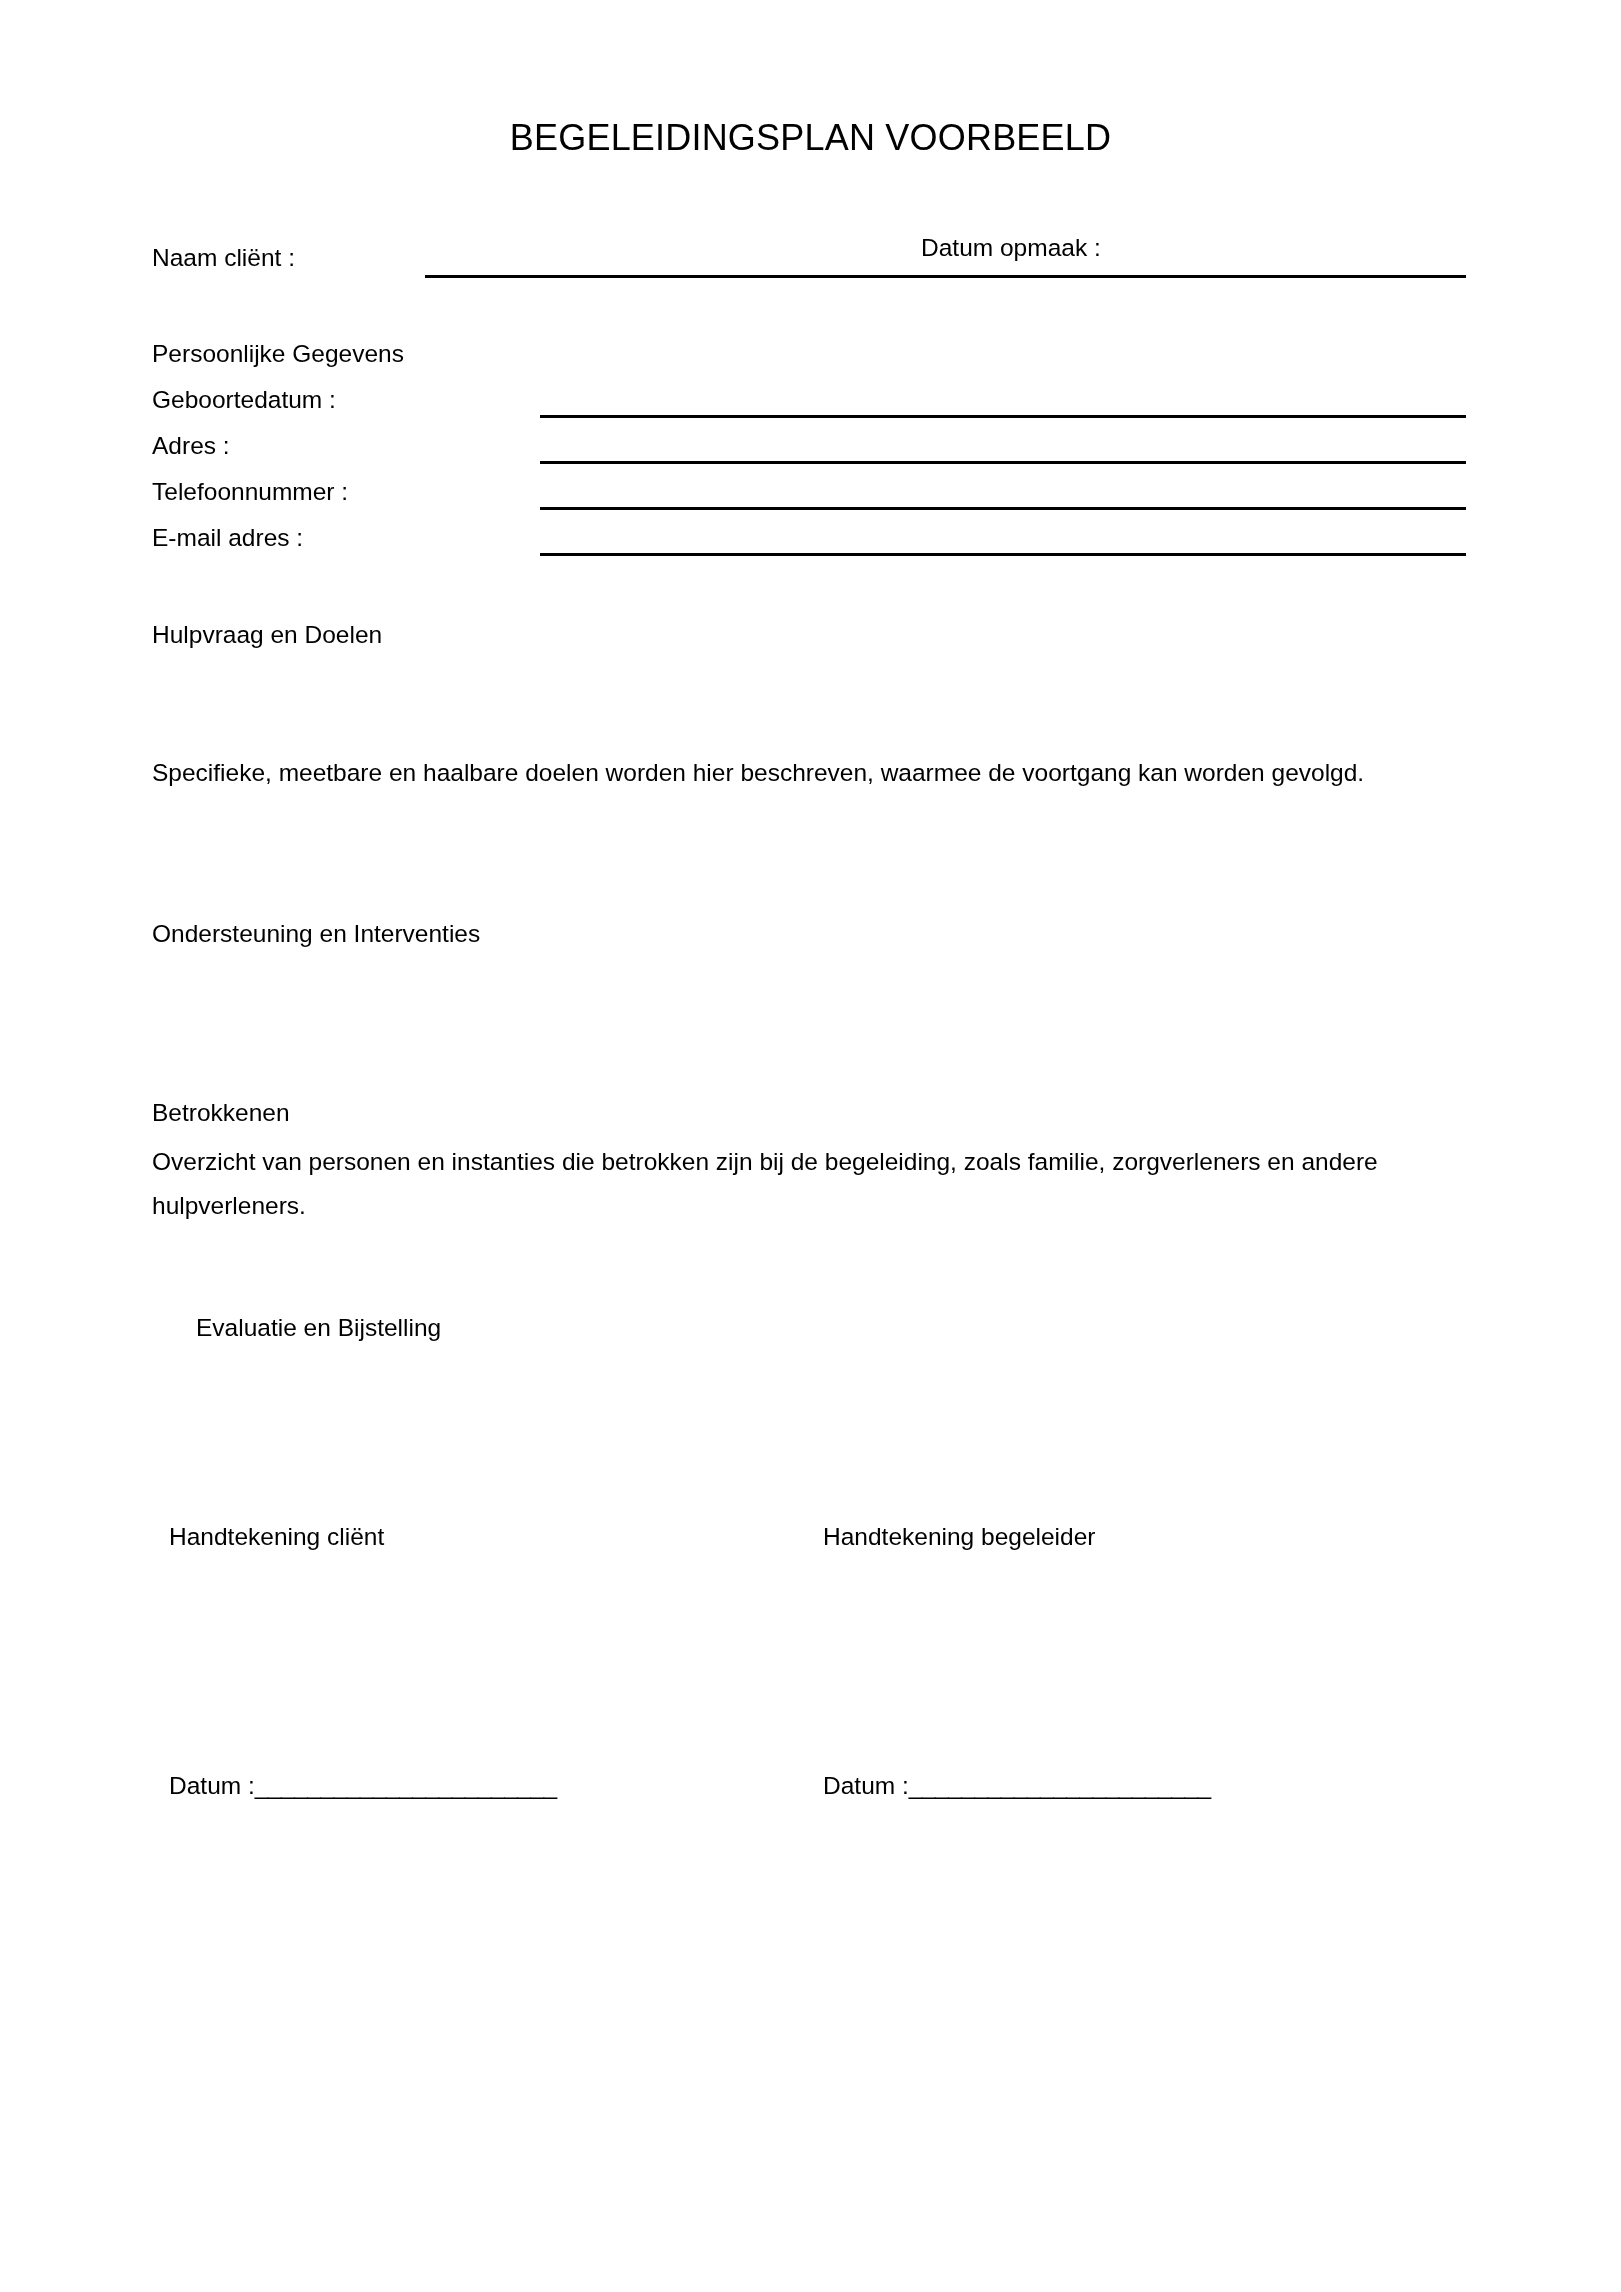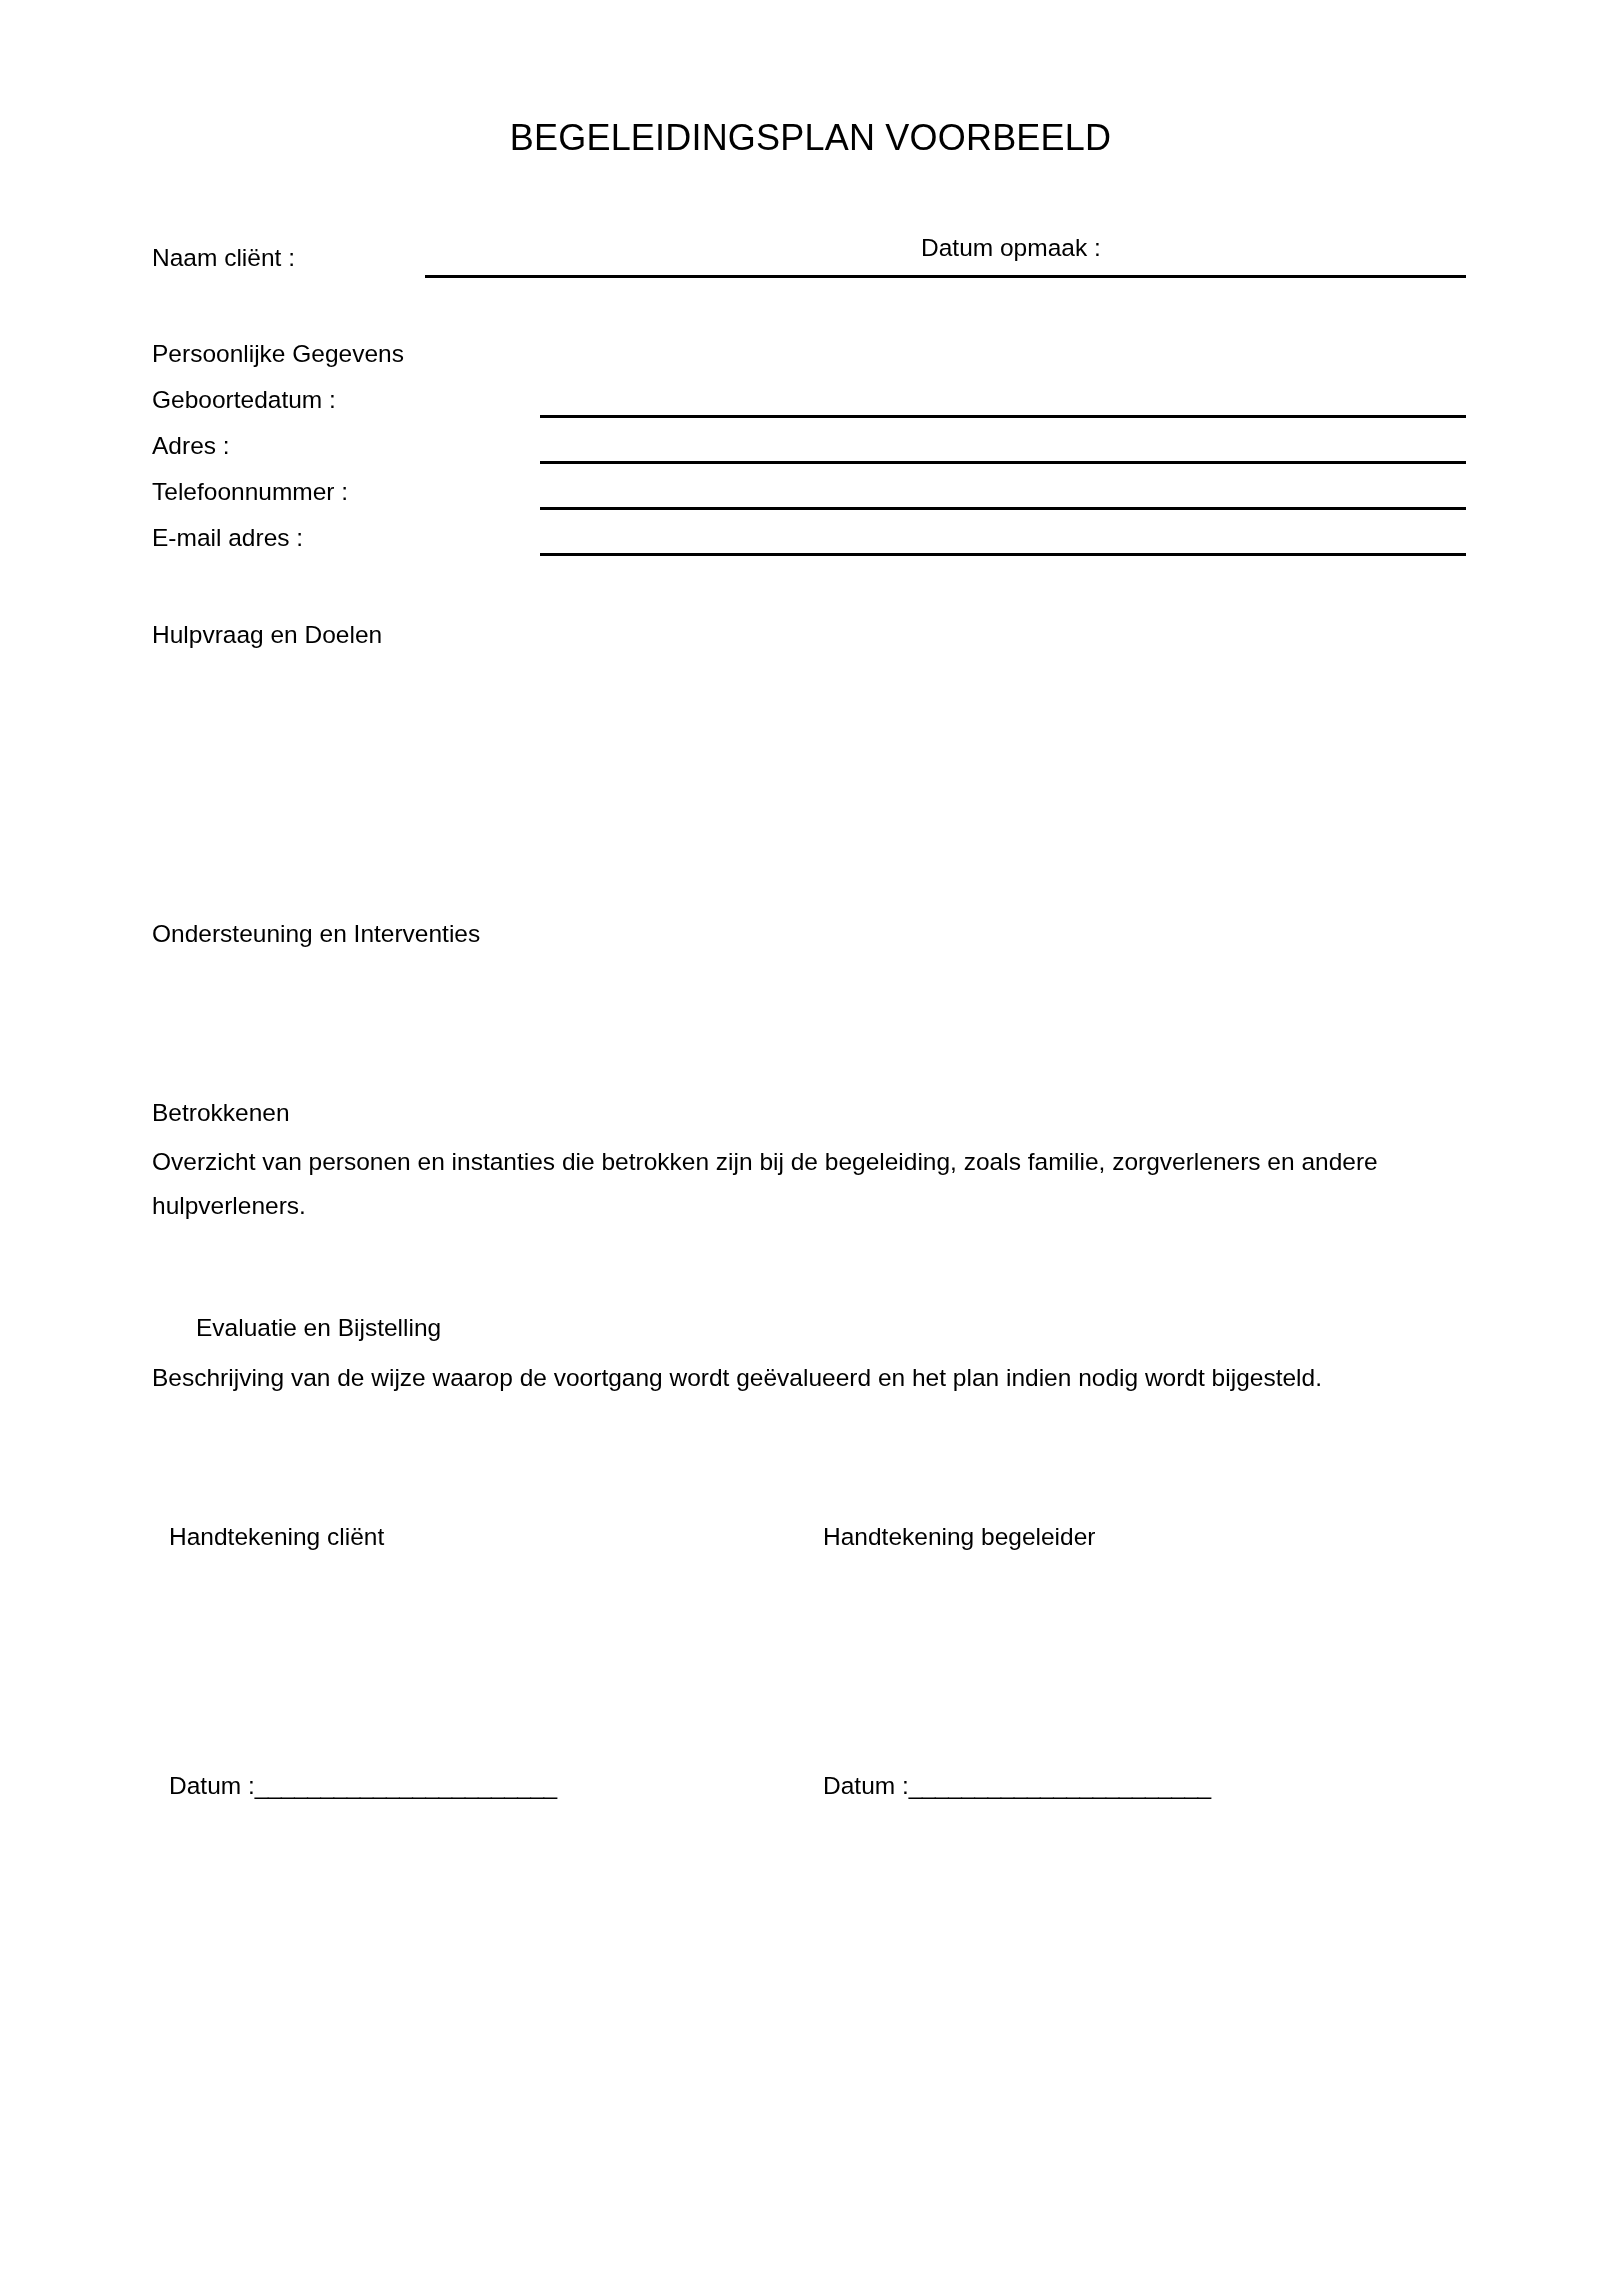--- a/index.html
+++ b/index.html
@@ -109,31 +109,31 @@
   <div class="txt" style="left:549px; top:475px; width:902px; overflow:hidden;"></div>
   <div class="rule" style="left:540px; top:507px; width:926px;"></div>
 
   <div class="txt" style="left:152px; top:521px;">E-mail adres :</div>
   <div class="txt" style="left:549px; top:521px; width:902px; overflow:hidden;"></div>
   <div class="rule" style="left:540px; top:553px; width:926px;"></div>
 
   <div class="txt" style="left:152px; top:618px;">Hulpvraag en Doelen</div>
 
 
+  <div class="para" style="left:152px; top:751px; width:1225px;">Specifieke, meetbare en haalbare doelen worden hier beschreven, waarmee de voortgang kan worden gevolgd.</div>
 
   <div class="txt" style="left:152px; top:917px;">Ondersteuning en Interventies</div>
 
 
   <div class="txt" style="left:152px; top:1096px;">Betrokkenen</div>
 
   <div class="para" style="left:152px; top:1140px; width:1274px;">Overzicht van personen en instanties die betrokken zijn bij de begeleiding, zoals familie, zorgverleners en andere hulpverleners.</div>
 
   <div class="txt" style="left:152px; top:1311px;margin-left:44px;">Evaluatie en Bijstelling</div>
 
-  <div class="para" style="left:152px; top:1356px; width:1353px;">Beschrijving van de wijze waarop de voortgang wordt geëvalueerd en het plan indien nodig wordt bijgesteld.</div>
 
   <div class="sig-label" style="left:169px; top:1520px;">Handtekening cliënt</div>
 
   <div class="sig-label" style="left:823px; top:1520px;">Handtekening begeleider</div>
 
   <div style="position:absolute; left:169px; top:1558px; width:549px; height:167px;"></div>
 
   <div style="position:absolute; left:823px; top:1558px; width:549px; height:167px;"></div>
 
   <div class="date-line" style="left:169px; top:1769px;">

